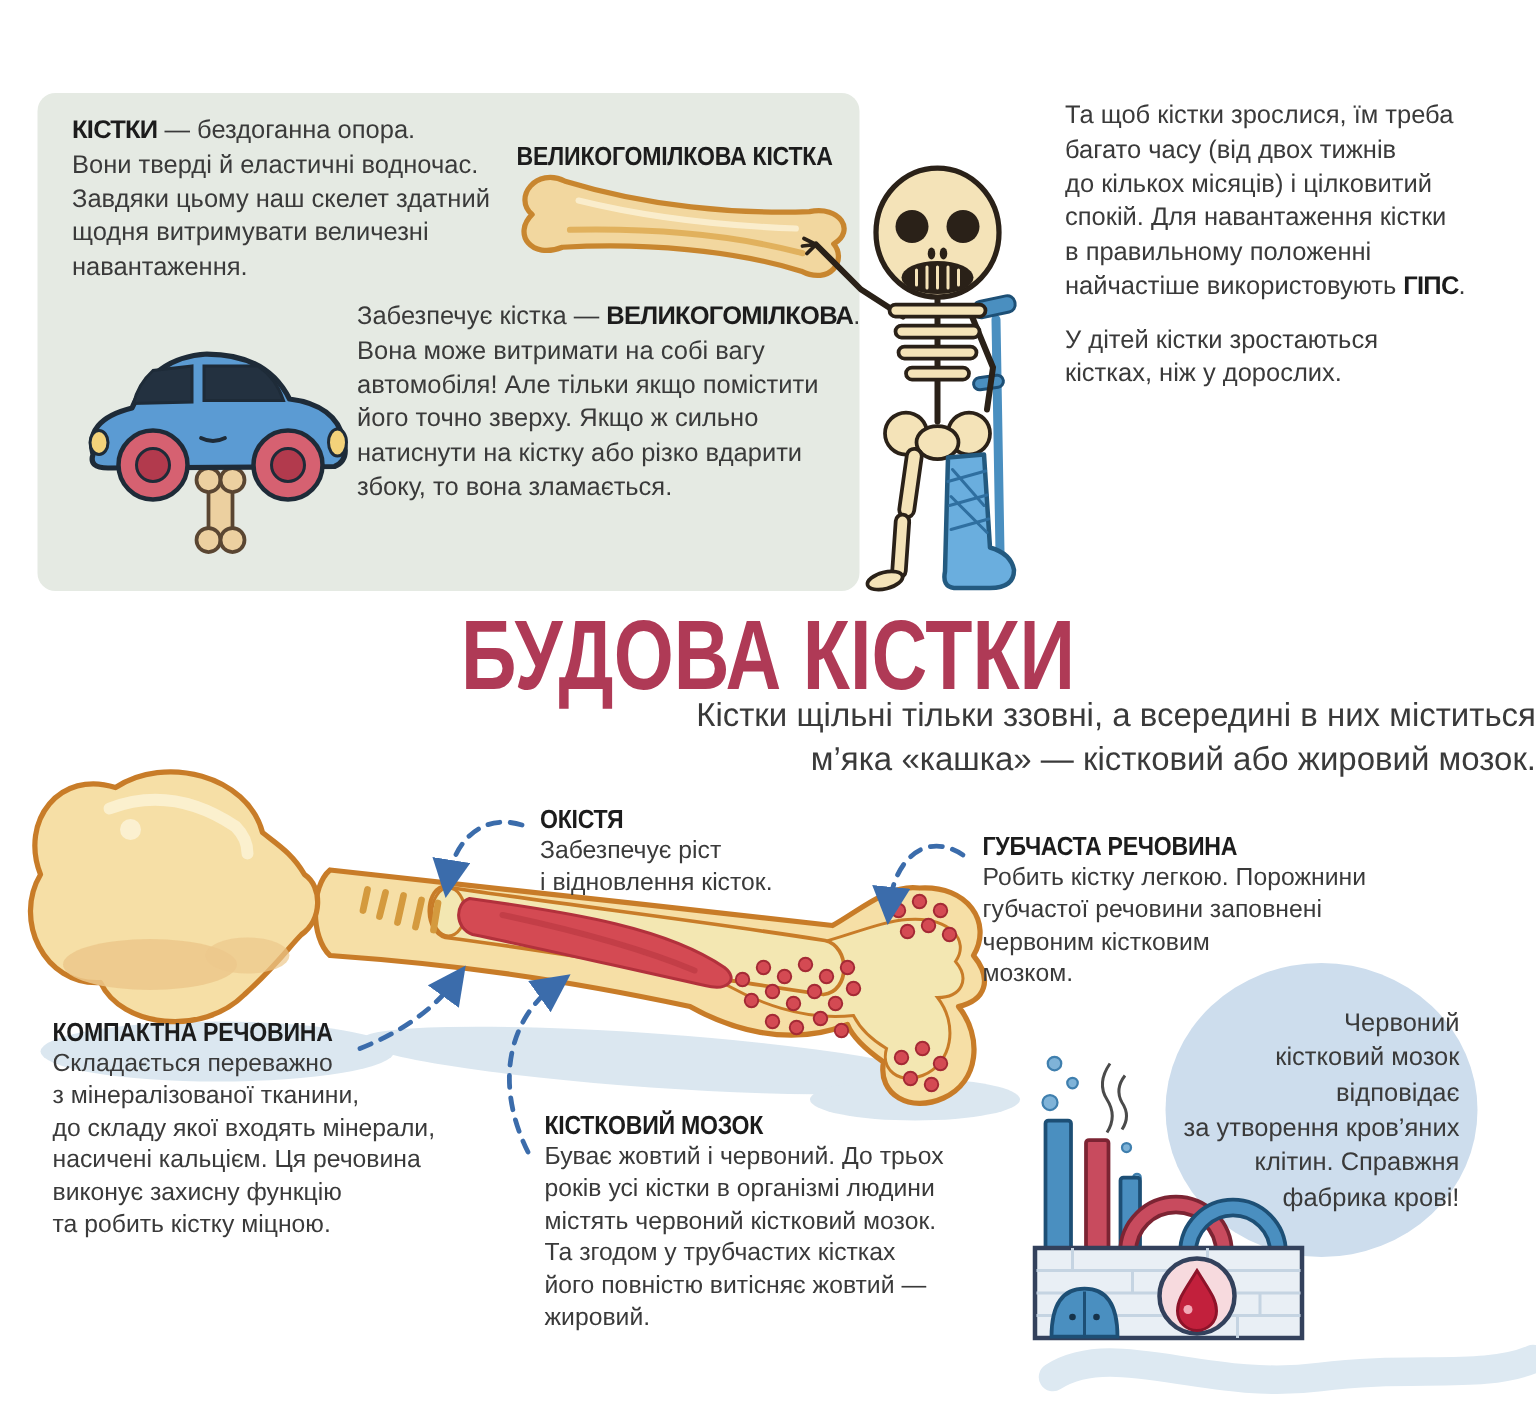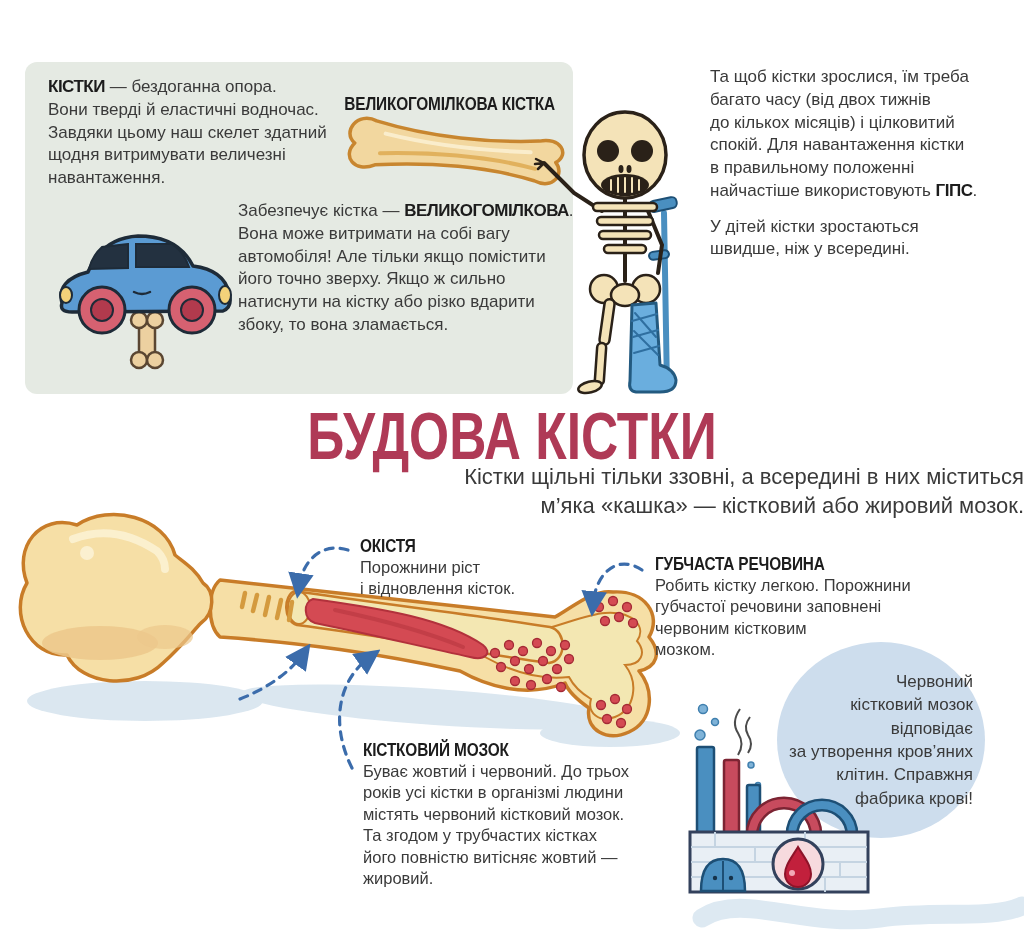--- a/index.html
+++ b/index.html
@@ -149,21 +149,21 @@
   </svg>
 
   <div class="abs" style="left:710px;top:66px;width:300px;">
     <p class="rc-para body-text"><span>Та щоб кістки зрослися, їм треба
 багато часу (від двох тижнів
 до кількох місяців) і цілковитий
 спокій. Для навантаження кістки
 в правильному положенні
 найчастіше використовують </span><span class="term">ГІПС</span><span>.</span></p>
     <p class="rc-para body-text">У дітей кістки зростаються
-швидше, ніж у всередині.</p>
+кістках, ніж у дорослих.</p>
   </div>
 
   <div class="abs page-title" style="top:398px;left:0;">БУДОВА КІСТКИ</div>
   <div class="abs subtitle" style="top:462px;left:0;">Кістки щільні тільки ззовні, а всередині в них міститься
 м’яка «кашка» — кістковий або жировий мозок.</div>
 
   <svg class="abs" style="left:15px;top:495px;" width="660" height="250" viewBox="0 0 660 250">
 
     <g fill="#cfdfeb" opacity=".75">
       <ellipse cx="130" cy="206" rx="118" ry="20"></ellipse>
@@ -235,32 +235,41 @@
     <g fill="none" stroke="#3b6cab" stroke-width="3.2" stroke-dasharray="8 7" stroke-linecap="round">
       <path d="M 348 550 C 322 542, 303 560, 299 586" marker-end="url(#ah)"></path>
       <path d="M 642 570 C 618 554, 596 572, 593 604" marker-end="url(#ah)"></path>
       <path d="M 240 699 C 268 688, 290 672, 303 654" marker-end="url(#ah)"></path>
       <path d="M 352 768 C 330 724, 338 680, 370 657" marker-end="url(#ah)"></path>
     </g>
   </svg>
 
   <div class="abs label-block" style="left:360px;top:536px;width:230px;">
     <span class="hd-sm">ОКІСТЯ</span>
-    <div class="body-text">Порожнини ріст
+    <div class="body-text">Забезпечує ріст
 і відновлення кісток.</div>
   </div>
 
   <div class="abs label-block" style="left:655px;top:554px;width:330px;">
     <span class="hd-sm">ГУБЧАСТА РЕЧОВИНА</span>
     <div class="body-text">Робить кістку легкою. Порожнини
 губчастої речовини заповнені
 червоним кістковим
 мозком.</div>
   </div>
 
+  <div class="abs label-block" style="left:35px;top:678px;width:300px;">
+    <span class="hd-sm">КОМПАКТНА РЕЧОВИНА</span>
+    <div class="body-text">Складається переважно
+з мінералізованої тканини,
+до складу якої входять мінерали,
+насичені кальцієм. Ця речовина
+виконує захисну функцію
+та робить кістку міцною.</div>
+  </div>
 
   <div class="abs label-block" style="left:363px;top:740px;width:320px;">
     <span class="hd-sm">КІСТКОВИЙ МОЗОК</span>
     <div class="body-text">Буває жовтий і червоний. До трьох
 років усі кістки в організмі людини
 містять червоний кістковий мозок.
 Та згодом у трубчастих кістках
 його повністю витісняє жовтий —
 жировий.</div>
   </div>

